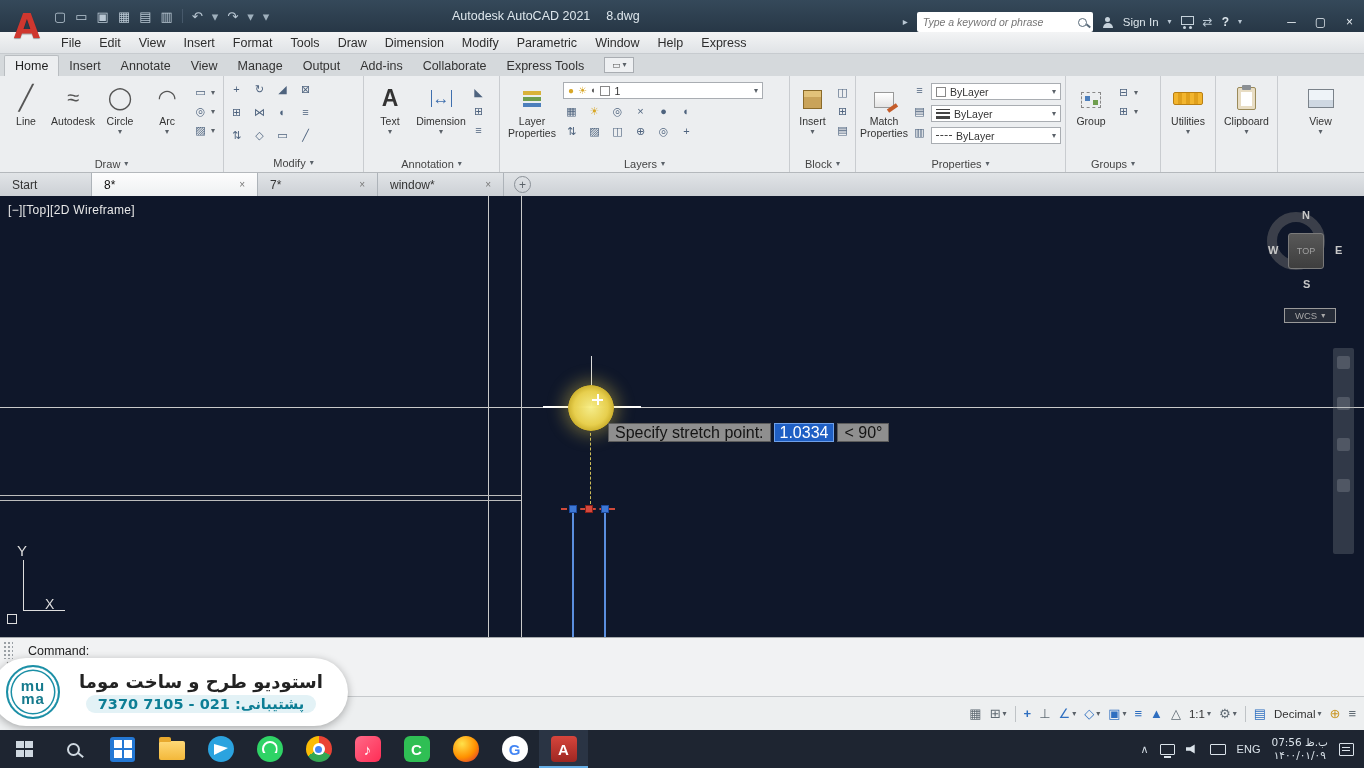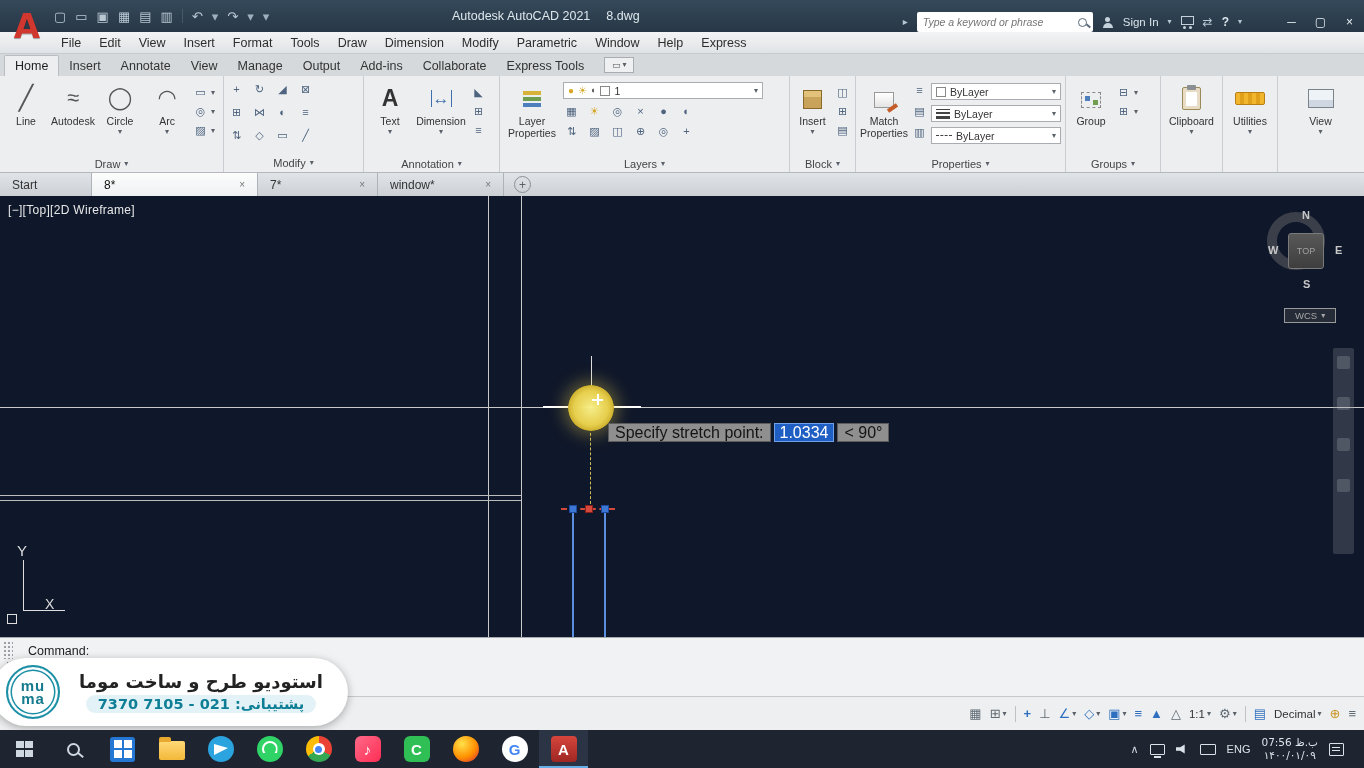--- a/index.html
+++ b/index.html
@@ -155,21 +155,21 @@
 .ic-wa{width:26px;height:26px;border-radius:50%;background:#2fd366;display:flex;align-items:center;justify-content:center}
 .ic-wa::after{content:"";width:12px;height:12px;border:2.5px solid #fff;border-radius:50%;clip-path:polygon(0 0,100% 0,100% 75%,0 75%)}
 .ic-ch{width:26px;height:26px;border-radius:50%;background:conic-gradient(#ea4335 0 33%,#34a853 0 66%,#fbbc05 0 100%);position:relative}
 .ic-ch::before{content:"";position:absolute;inset:7px;background:#fff;border-radius:50%}
 .ic-ch::after{content:"";position:absolute;inset:9.5px;background:#4285f4;border-radius:50%}
 .ic-mu{width:26px;height:26px;border-radius:6px;background:linear-gradient(135deg,#ff6a88,#ff2d55);color:#fff;display:flex;align-items:center;justify-content:center;font-size:15px}
 .ic-gr{width:26px;height:26px;border-radius:6px;background:#2fbf54;color:#fff;display:flex;align-items:center;justify-content:center;font-weight:bold;font-size:15px}
 .ic-ff{width:26px;height:26px;border-radius:50%;background:radial-gradient(circle at 35% 30%,#ffe14a,#ff9100 55%,#e5482a 85%)}
 .ic-gg{width:26px;height:26px;border-radius:50%;background:#fff;display:flex;align-items:center;justify-content:center;font-weight:bold;font-size:15px;color:#4285f4}
 .ic-ac{width:26px;height:26px;border-radius:4px;background:linear-gradient(#d6453c,#9e2722);color:#fff;display:flex;align-items:center;justify-content:center;font-weight:bold;font-size:15px}
-.tray{margin-left:auto;display:flex;align-items:center;gap:11px;padding-right:20px;color:#dbe3ea}
+.tray{margin-left:auto;display:flex;align-items:center;gap:11px;padding-right:10px;color:#dbe3ea}
 .ic-chev{font-size:11px;color:#cfd8e0}
 .ic-net{width:15px;height:11px;border:1.5px solid #dbe3ea;border-radius:1px;position:relative}
 .ic-net::after{content:"";position:absolute;left:3px;bottom:-4px;width:7px;height:1.5px;background:#dbe3ea}
 .ic-vol{width:13px;height:11px;background:#dbe3ea;clip-path:polygon(0 35%,35% 35%,70% 8%,70% 92%,35% 65%,0 65%)}
 .ic-kbd{width:16px;height:11px;border:1.5px solid #dbe3ea;border-radius:1px}
 .lang{font-size:11px}
 .timebox{text-align:center;font-size:10.5px;line-height:13px;font-family:"DejaVu Sans",sans-serif}
 .ic-not{width:15px;height:13px;border:1.5px solid #dbe3ea;border-radius:1px;position:relative}
 .ic-not::after{content:"";position:absolute;left:2px;top:3px;width:8px;height:1.2px;background:#dbe3ea;box-shadow:0 3px 0 #dbe3ea}
 </style>
@@ -501,42 +501,42 @@
               <span class="g dd" data-glyph="▾"></span>
             </span>
         </div>
       </div>
       <div class="plabel">
           <span>Groups</span>
           <span class="g dd" data-glyph="▾"></span>
         </div>
     </div>
 
+    <div class="panel" style="width:55px">
+      <div class="panel-body" style="justify-content:center">
+        <div class="bigbtn" style="width:46px">
+          <span class="bicon">
+              <span class="ruler-icon"></span>
+            </span>
+          <span class="blabel">
+              <span>Utilities</span>
+              <span class="g dd" data-glyph="▾"></span>
+            </span>
+        </div>
+      </div>
+    </div>
+
     <div class="panel" style="width:62px">
       <div class="panel-body" style="justify-content:center">
         <div class="bigbtn" style="width:52px">
           <span class="bicon">
               <span class="clip-icon"></span>
             </span>
           <span class="blabel">
               <span>Clipboard</span>
-              <span class="g dd" data-glyph="▾"></span>
-            </span>
-        </div>
-      </div>
-    </div>
-
-    <div class="panel" style="width:55px">
-      <div class="panel-body" style="justify-content:center">
-        <div class="bigbtn" style="width:46px">
-          <span class="bicon">
-              <span class="ruler-icon"></span>
-            </span>
-          <span class="blabel">
-              <span>Utilities</span>
               <span class="g dd" data-glyph="▾"></span>
             </span>
         </div>
       </div>
     </div>
 
     <div class="panel" style="width:85px;border-right:none">
       <div class="panel-body" style="justify-content:center">
         <div class="bigbtn" style="width:46px">
           <span class="bicon">

